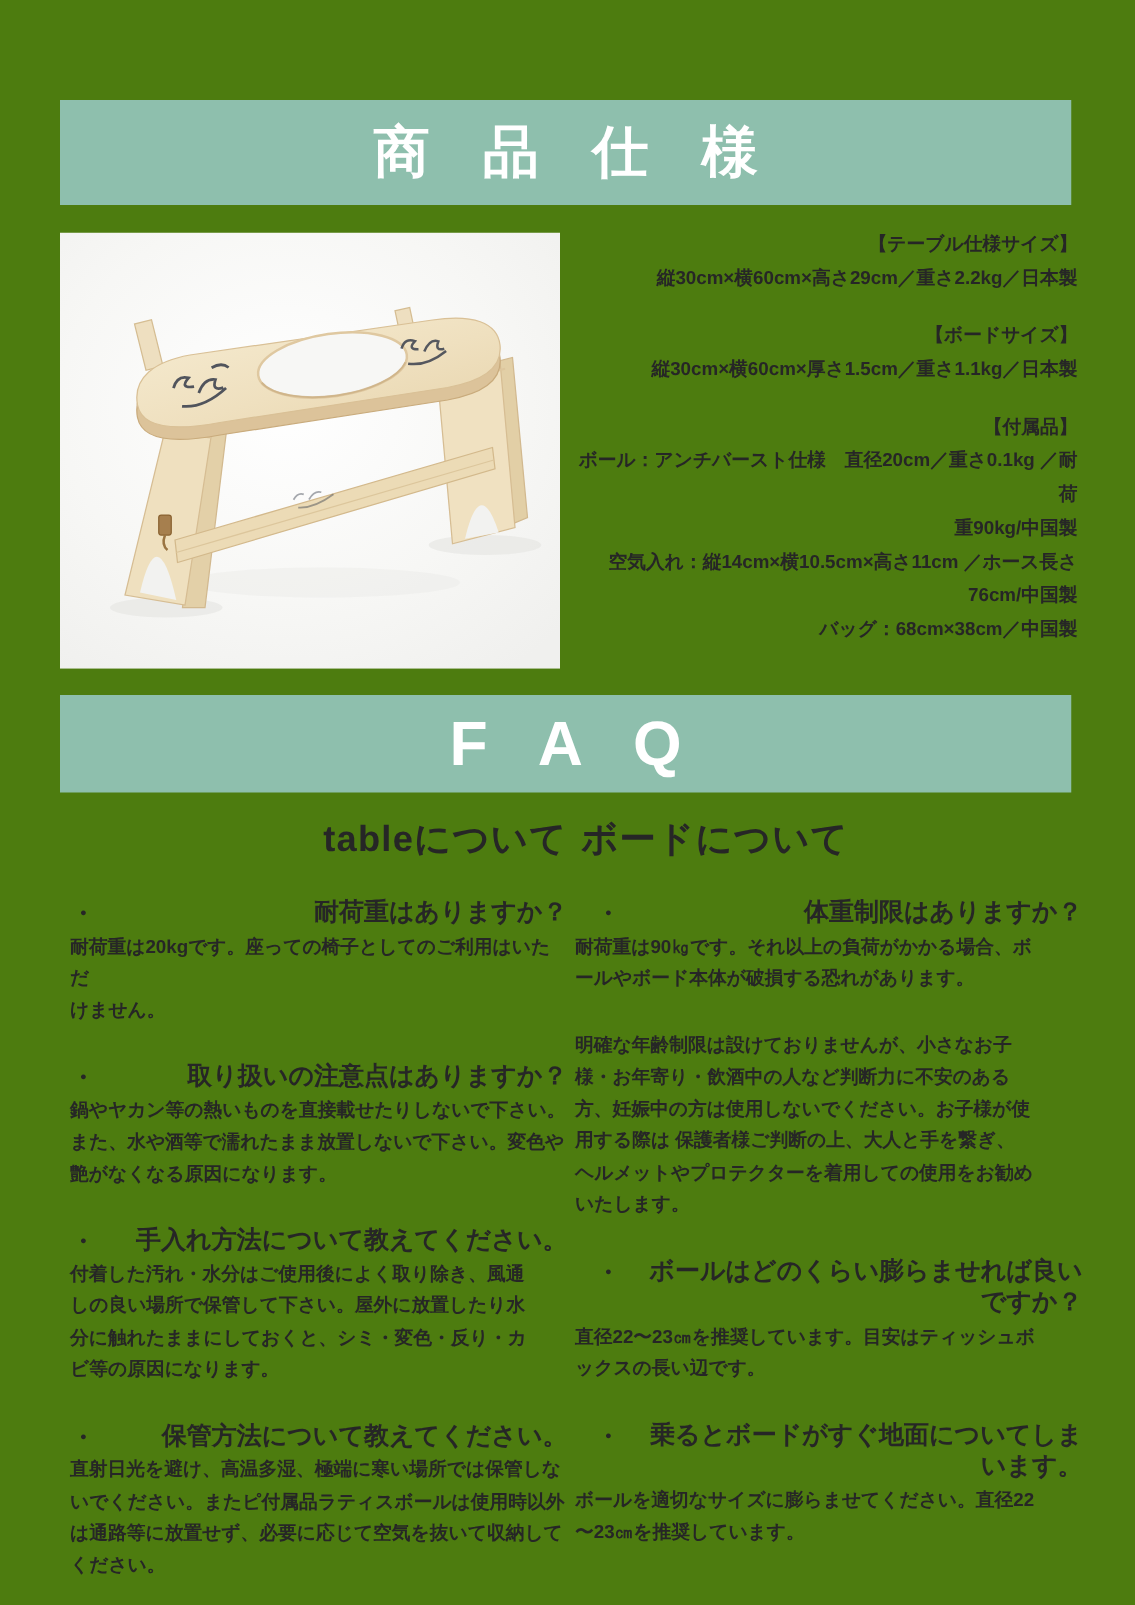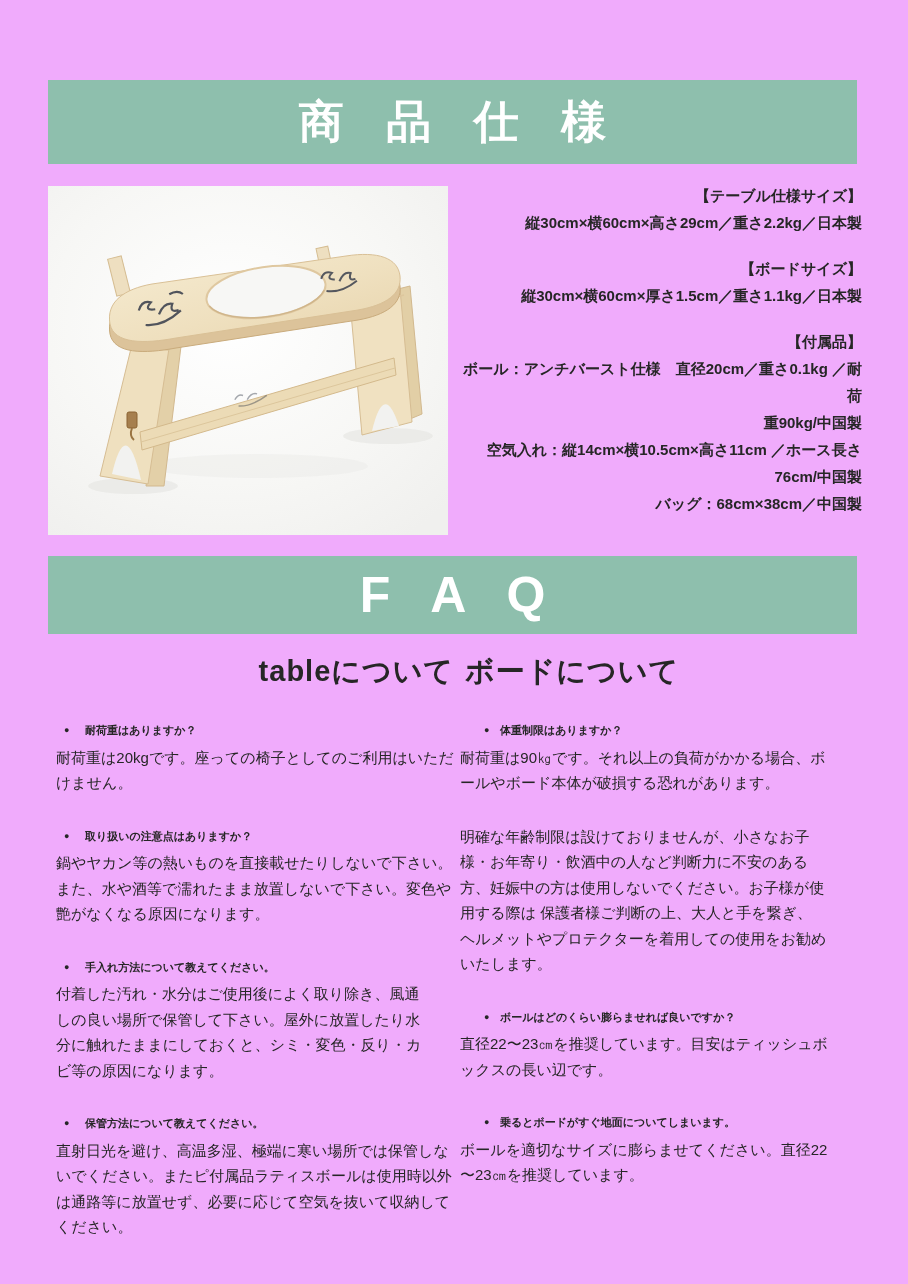--- a/index.html
+++ b/index.html
@@ -1,16 +1,16 @@
 <!DOCTYPE html>
 <html><head>
 <meta charset="utf-8">
 <style>
   html,body{margin:0;padding:0;background:#fdfdfc;}
-  .page{position:relative;width:908px;height:1284px;background:#f0abfc;overflow:hidden;
+  .page{position:relative;width:908px;height:1284px;background:#4d7c0f;overflow:hidden;
         font-family:"Liberation Sans","DejaVu Sans",sans-serif;color:#262626;}
   
   .banner{position:absolute;left:48px;width:809px;background:#8ebfad;
           display:flex;align-items:center;justify-content:center;}
   .banner-spec{top:80px;height:84px;}
   .banner-faq{top:556px;height:78px;}
   .banner h1{margin:0;color:#ffffff;font-weight:700;}
   .banner-spec h1{font-size:45px;letter-spacing:15px;text-indent:15px;}
   .banner-faq  h1{font-size:50px;letter-spacing:14px;text-indent:14px;}
   
@@ -22,27 +22,27 @@
   .spec-block h2{margin:0;font-size:15px;font-weight:700;line-height:27px;}
   .spec-block p{margin:0;font-size:15px;font-weight:600;line-height:27px;white-space:pre-line;}
   
   .faq-col{position:absolute;top:652px;width:406px;}
   .faq-left{left:48px;}
   .faq-right{left:460px;}
   .faq-col h2{margin:0 0 26px;font-size:29px;font-weight:700;letter-spacing:1px;}
   .faq-left h2{padding-left:33px;text-align:right;}
   .faq-right h2{padding-left:5px;}
   .qa{margin:0 0 28px;}
-  .q{position:relative;margin:0 0 1px;font-size:11px;font-weight:700;line-height:25.5px;}
+  .q{position:relative;margin:0 0 1px;font-size:20px;font-weight:700;line-height:25.5px;text-align:right;}
   .faq-left  .q{padding-left:37px;}
   .faq-right .q{padding-left:40px;}
   .q::before{content:"●";position:absolute;top:0;font-size:9px;line-height:25.5px;}
   .faq-left  .q::before{left:16px;}
   .faq-right .q::before{left:24px;}
-  .a{margin:0;font-size:15px;font-weight:400;line-height:25.5px;white-space:pre-line;}
+  .a{margin:0;font-size:15px;font-weight:700;line-height:25.5px;white-space:pre-line;}
   .faq-left .a{padding-left:8px;}
 </style>
 </head>
 <body>
 
 <div class="page">
 
   <header class="banner banner-spec">
     <h1>商 品 仕 様</h1>
   </header>

